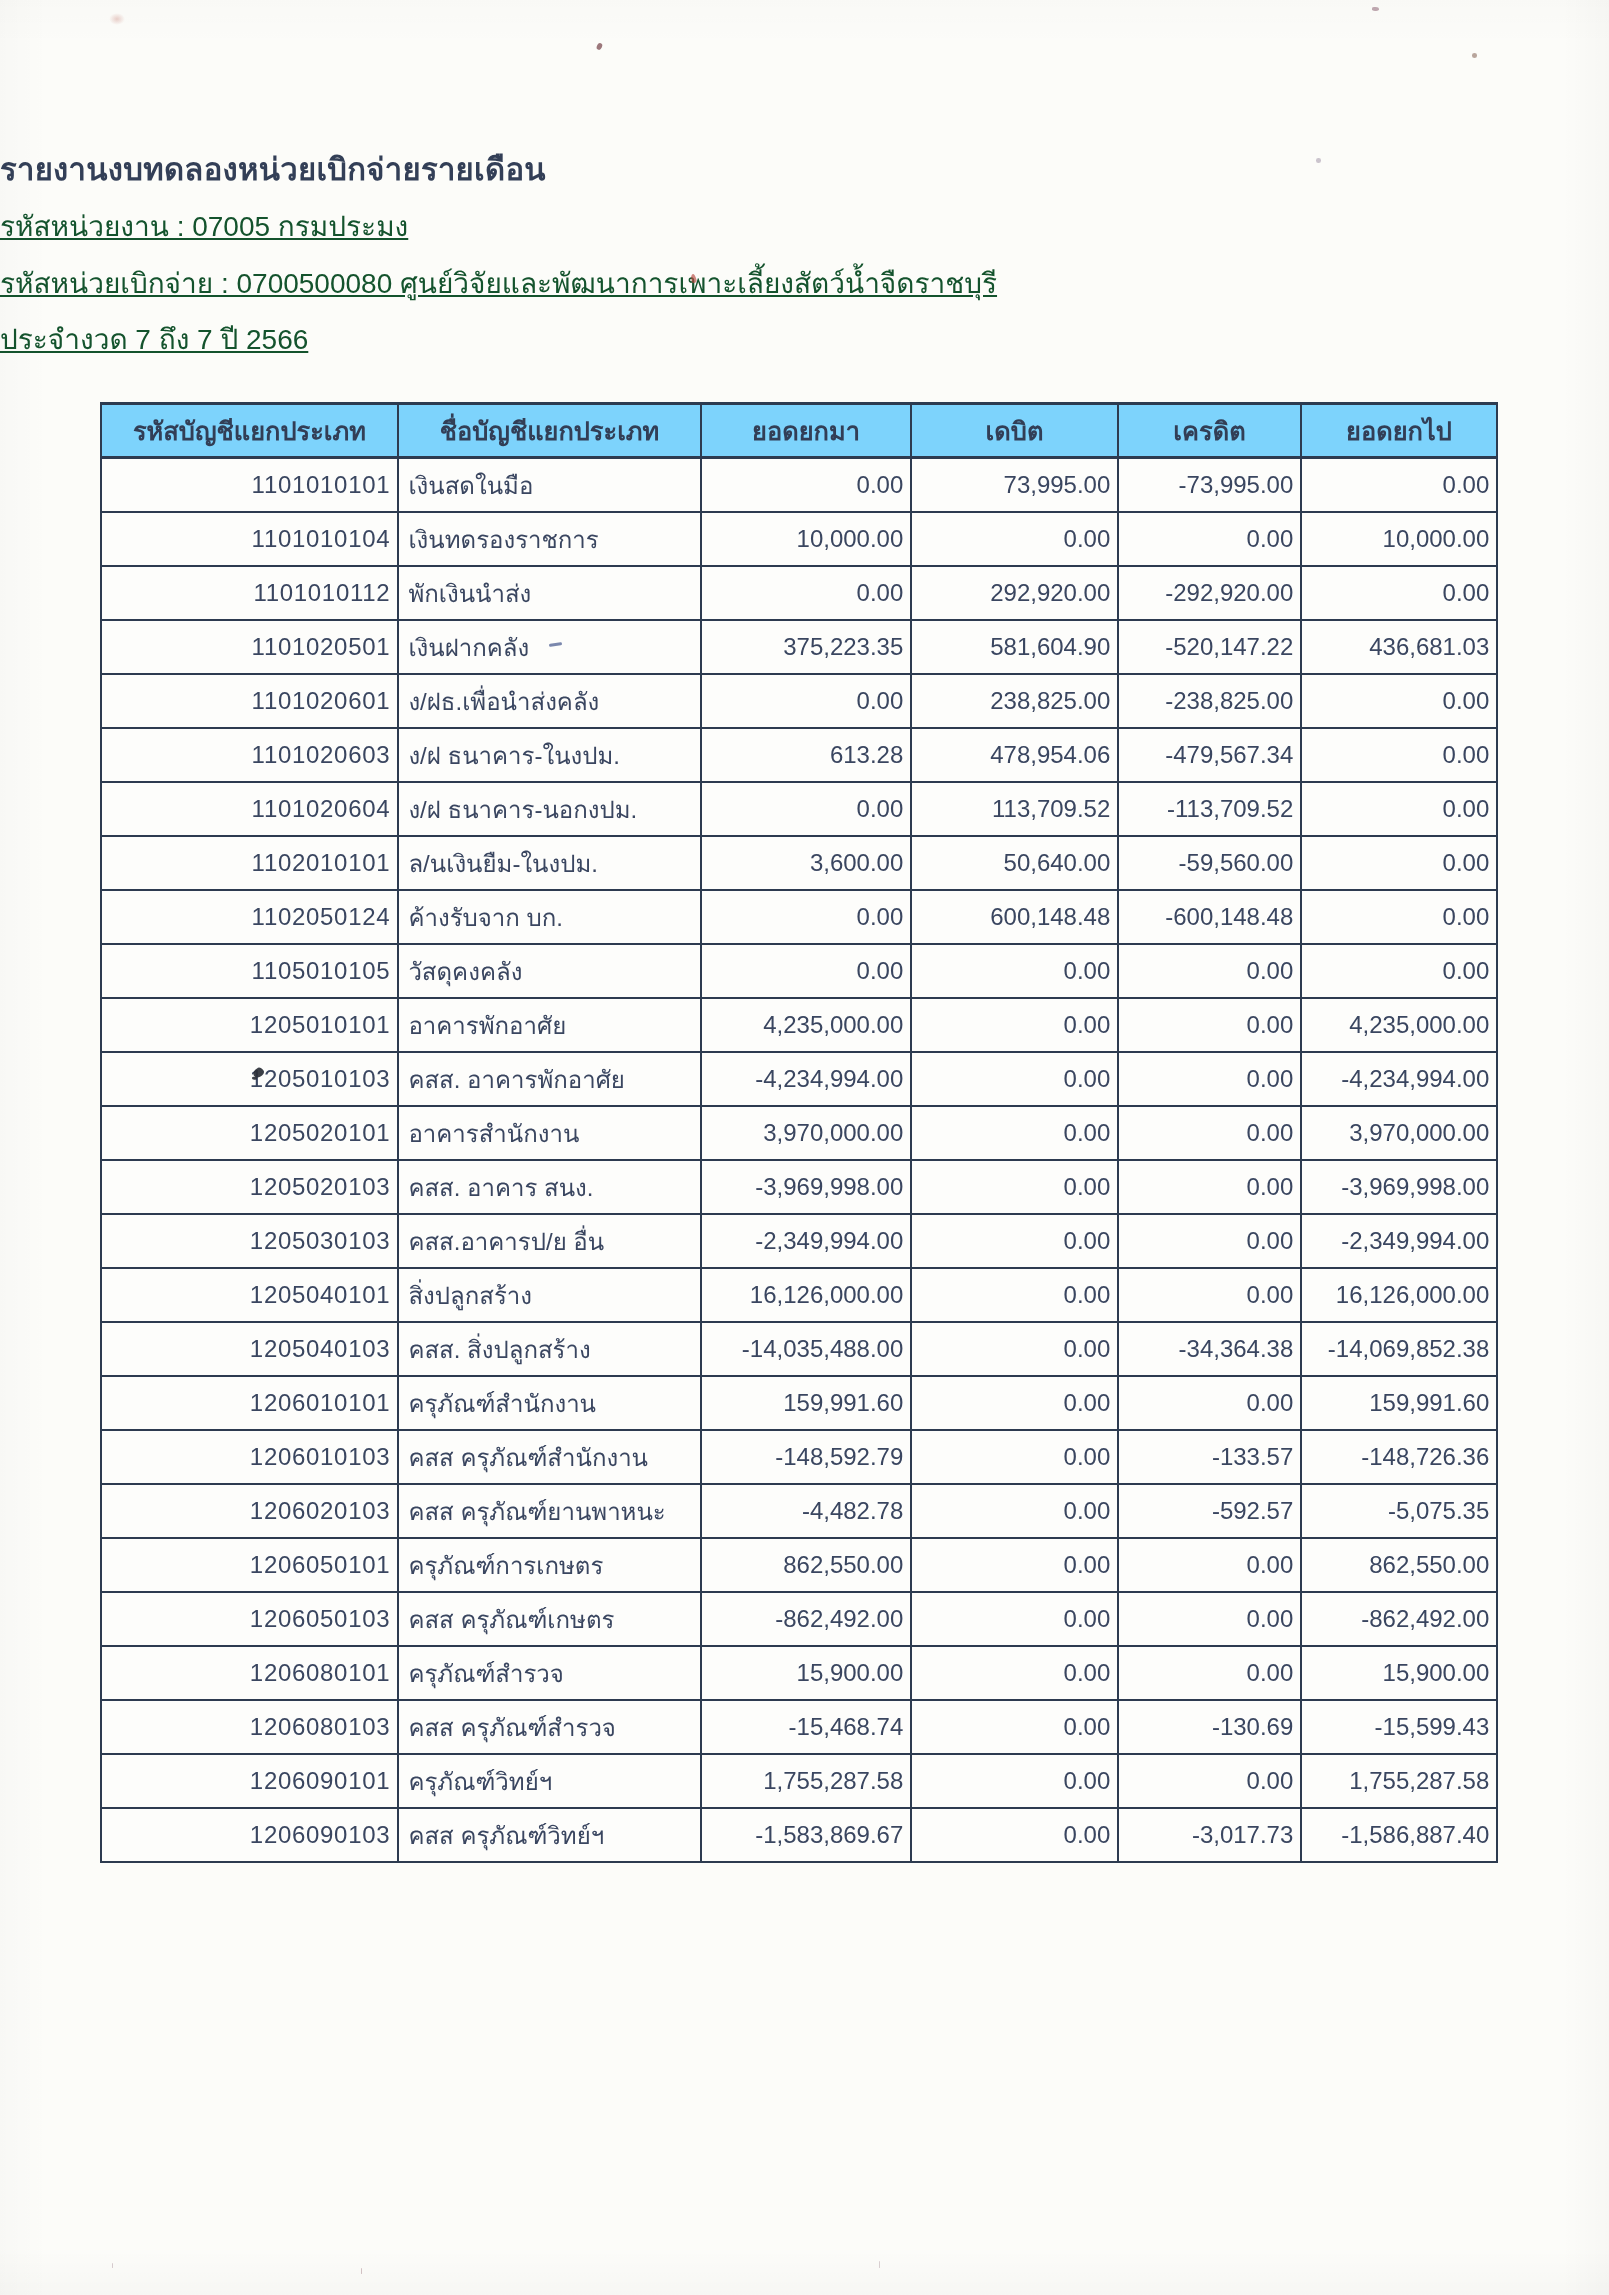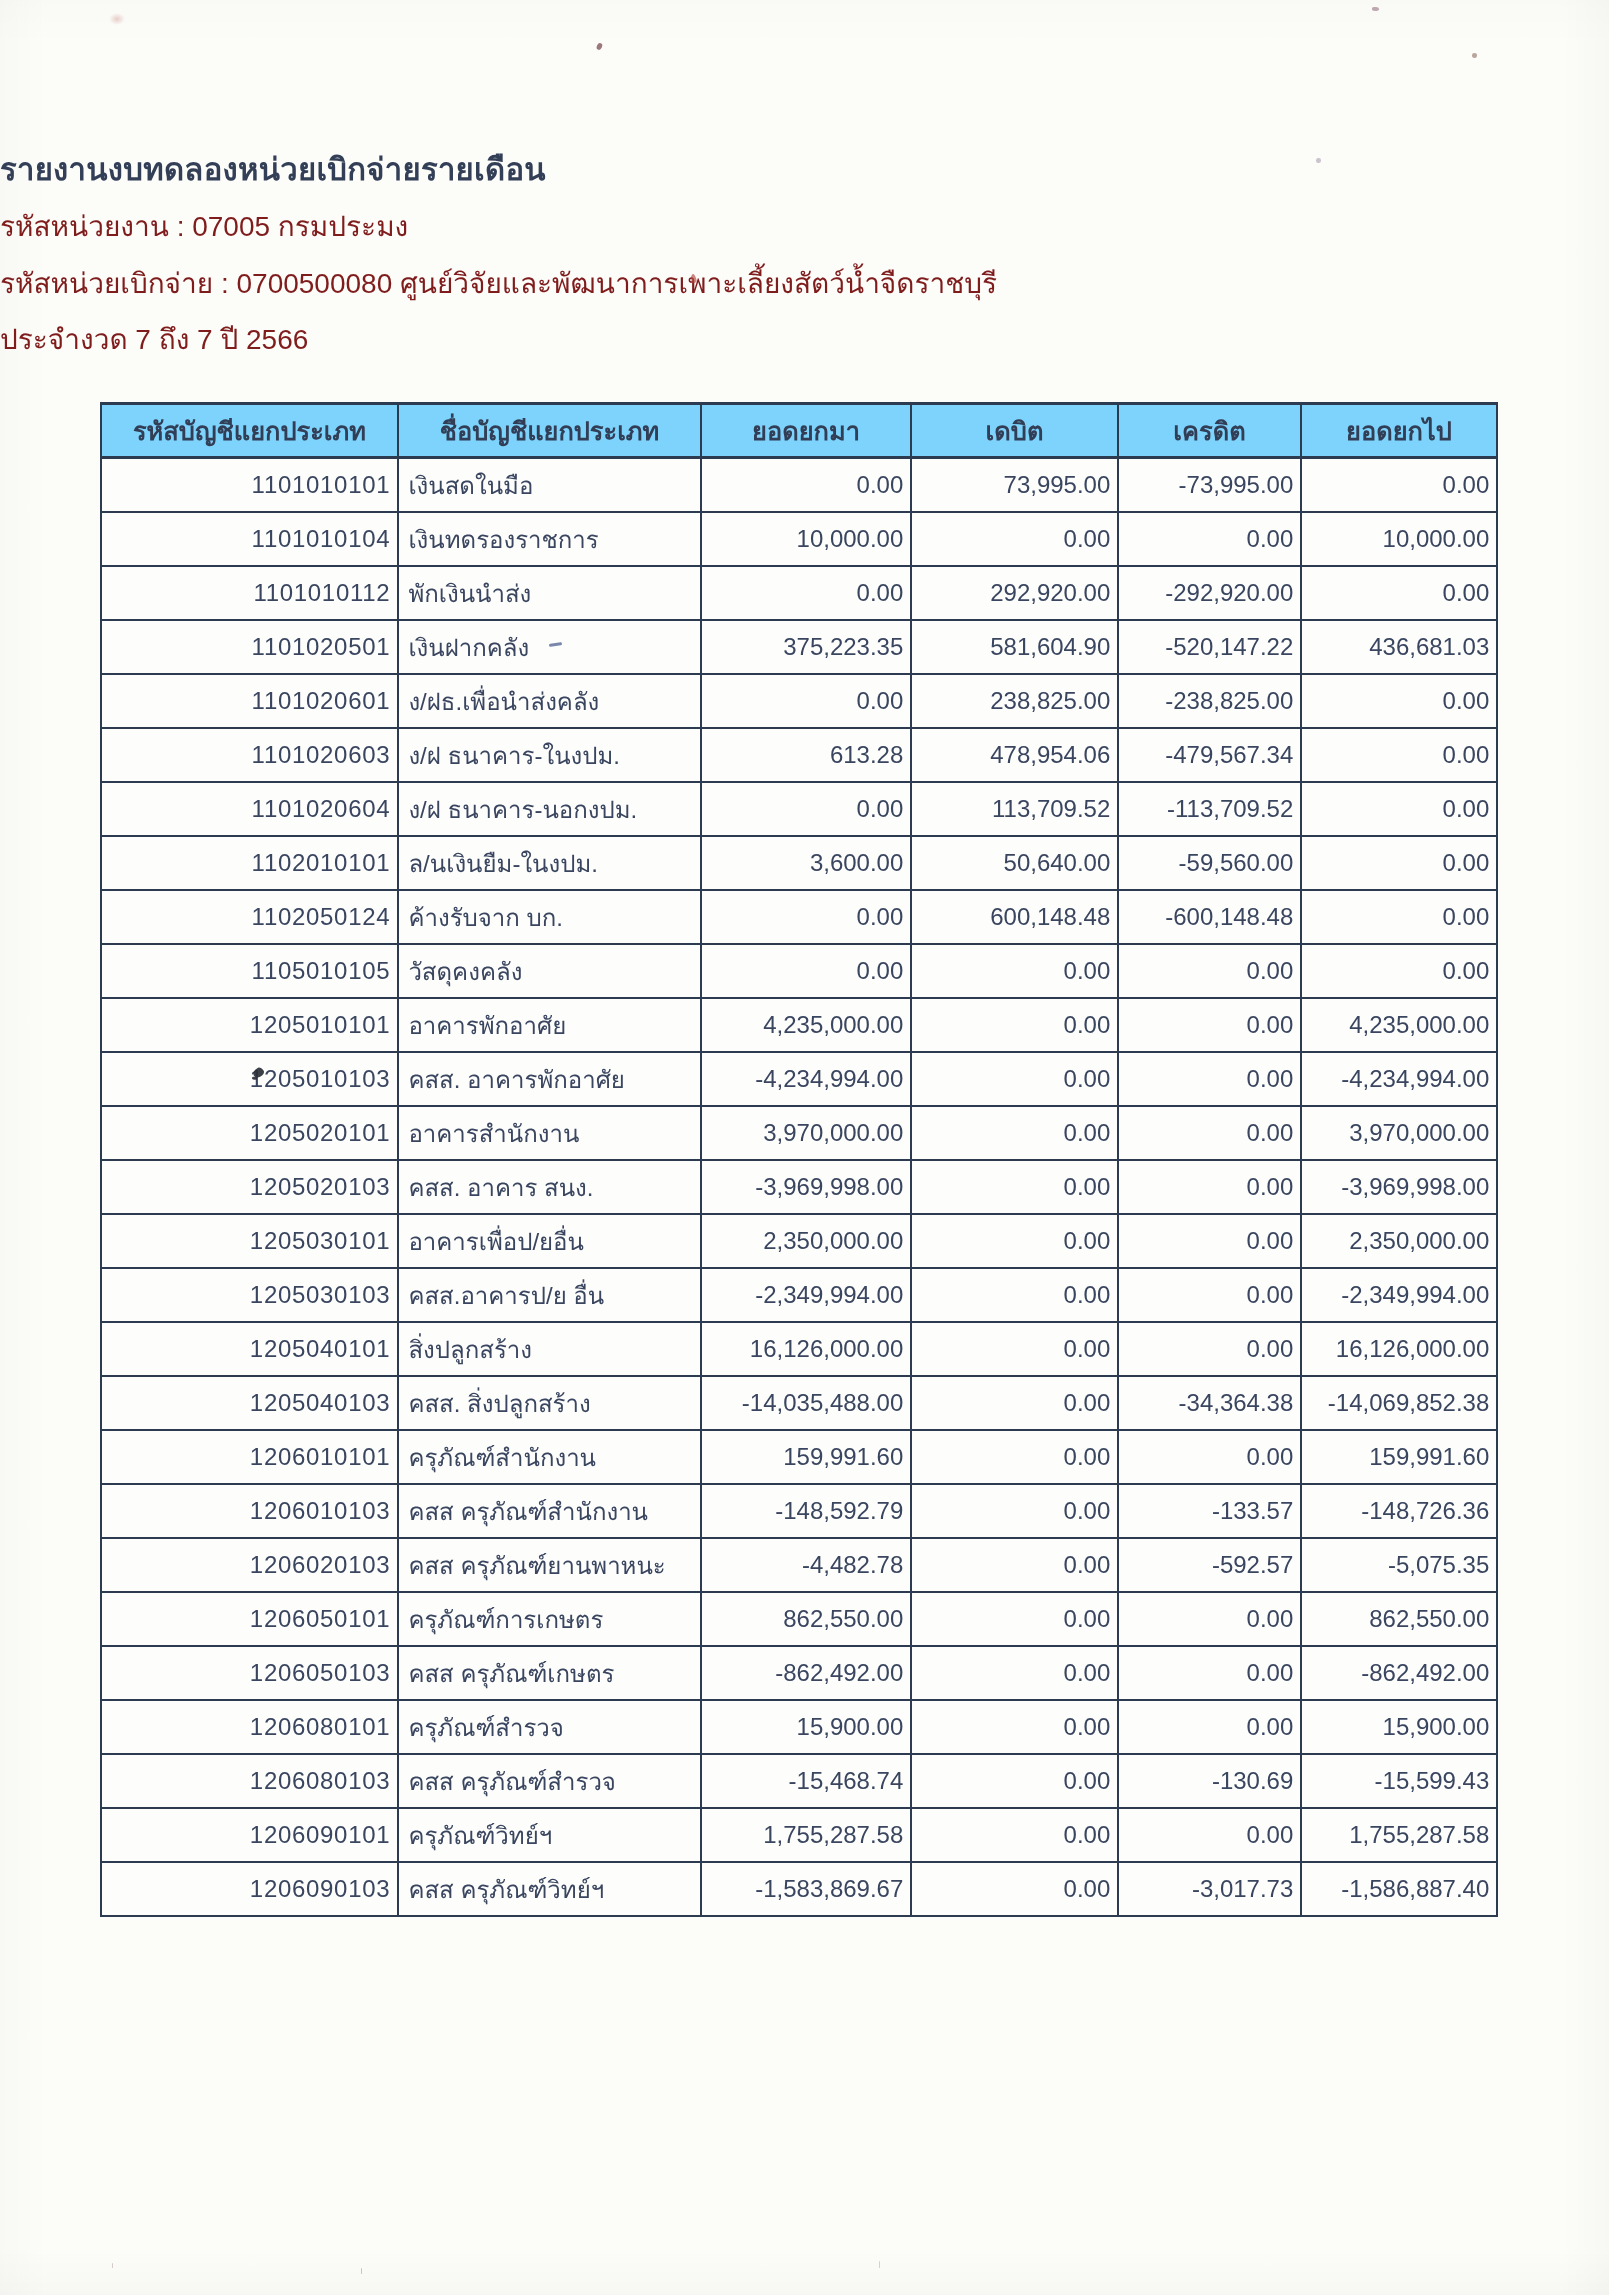--- a/index.html
+++ b/index.html
@@ -12,21 +12,21 @@
   
   .paper-vignette{
     position:absolute;inset:0;pointer-events:none;
     background:
       linear-gradient(90deg, rgba(0,0,0,0.015), rgba(0,0,0,0) 3%, rgba(0,0,0,0) 97%, rgba(0,0,0,0.02)),
       linear-gradient(180deg, rgba(0,0,0,0.012), rgba(0,0,0,0) 2%, rgba(0,0,0,0) 98%, rgba(0,0,0,0.02));
   }
 
   .hdr-line{position:absolute;left:0;right:0;text-align:left;white-space:nowrap;}
   .hdr-title{top:144px;font-size:31px;font-weight:700;letter-spacing:0.3px;color:#333f57;}
-  .hdr-sub{font-size:28px;font-weight:400;color:#7f1d1d;}
+  .hdr-sub{font-size:28px;font-weight:400;color:#14532d;text-decoration:underline;}
   .hdr-sub.l2{top:204px;}
   .hdr-sub.l3{top:261px;}
   .hdr-sub.l4{top:317px;}
 
   table.tb{
     position:absolute;left:100px;top:402px;width:1398px;
     border-collapse:collapse;table-layout:fixed;
     border:2.7px solid #2d3b50;
   }
   .tb th{
@@ -206,28 +206,20 @@
       </tr>
       <tr>
         <td class="c-code">1205020103</td>
         <td class="c-name">คสส. อาคาร สนง.</td>
         <td class="c-num">-3,969,998.00</td>
         <td class="c-num">0.00</td>
         <td class="c-num">0.00</td>
         <td class="c-num">-3,969,998.00</td>
       </tr>
       <tr>
-        <td class="c-code">1205030101</td>
-        <td class="c-name">อาคารเพื่อป/ยอื่น</td>
-        <td class="c-num">2,350,000.00</td>
-        <td class="c-num">0.00</td>
-        <td class="c-num">0.00</td>
-        <td class="c-num">2,350,000.00</td>
-      </tr>
-      <tr>
         <td class="c-code">1205030103</td>
         <td class="c-name">คสส.อาคารป/ย อื่น</td>
         <td class="c-num">-2,349,994.00</td>
         <td class="c-num">0.00</td>
         <td class="c-num">0.00</td>
         <td class="c-num">-2,349,994.00</td>
       </tr>
       <tr>
         <td class="c-code">1205040101</td>
         <td class="c-name">สิ่งปลูกสร้าง</td>

